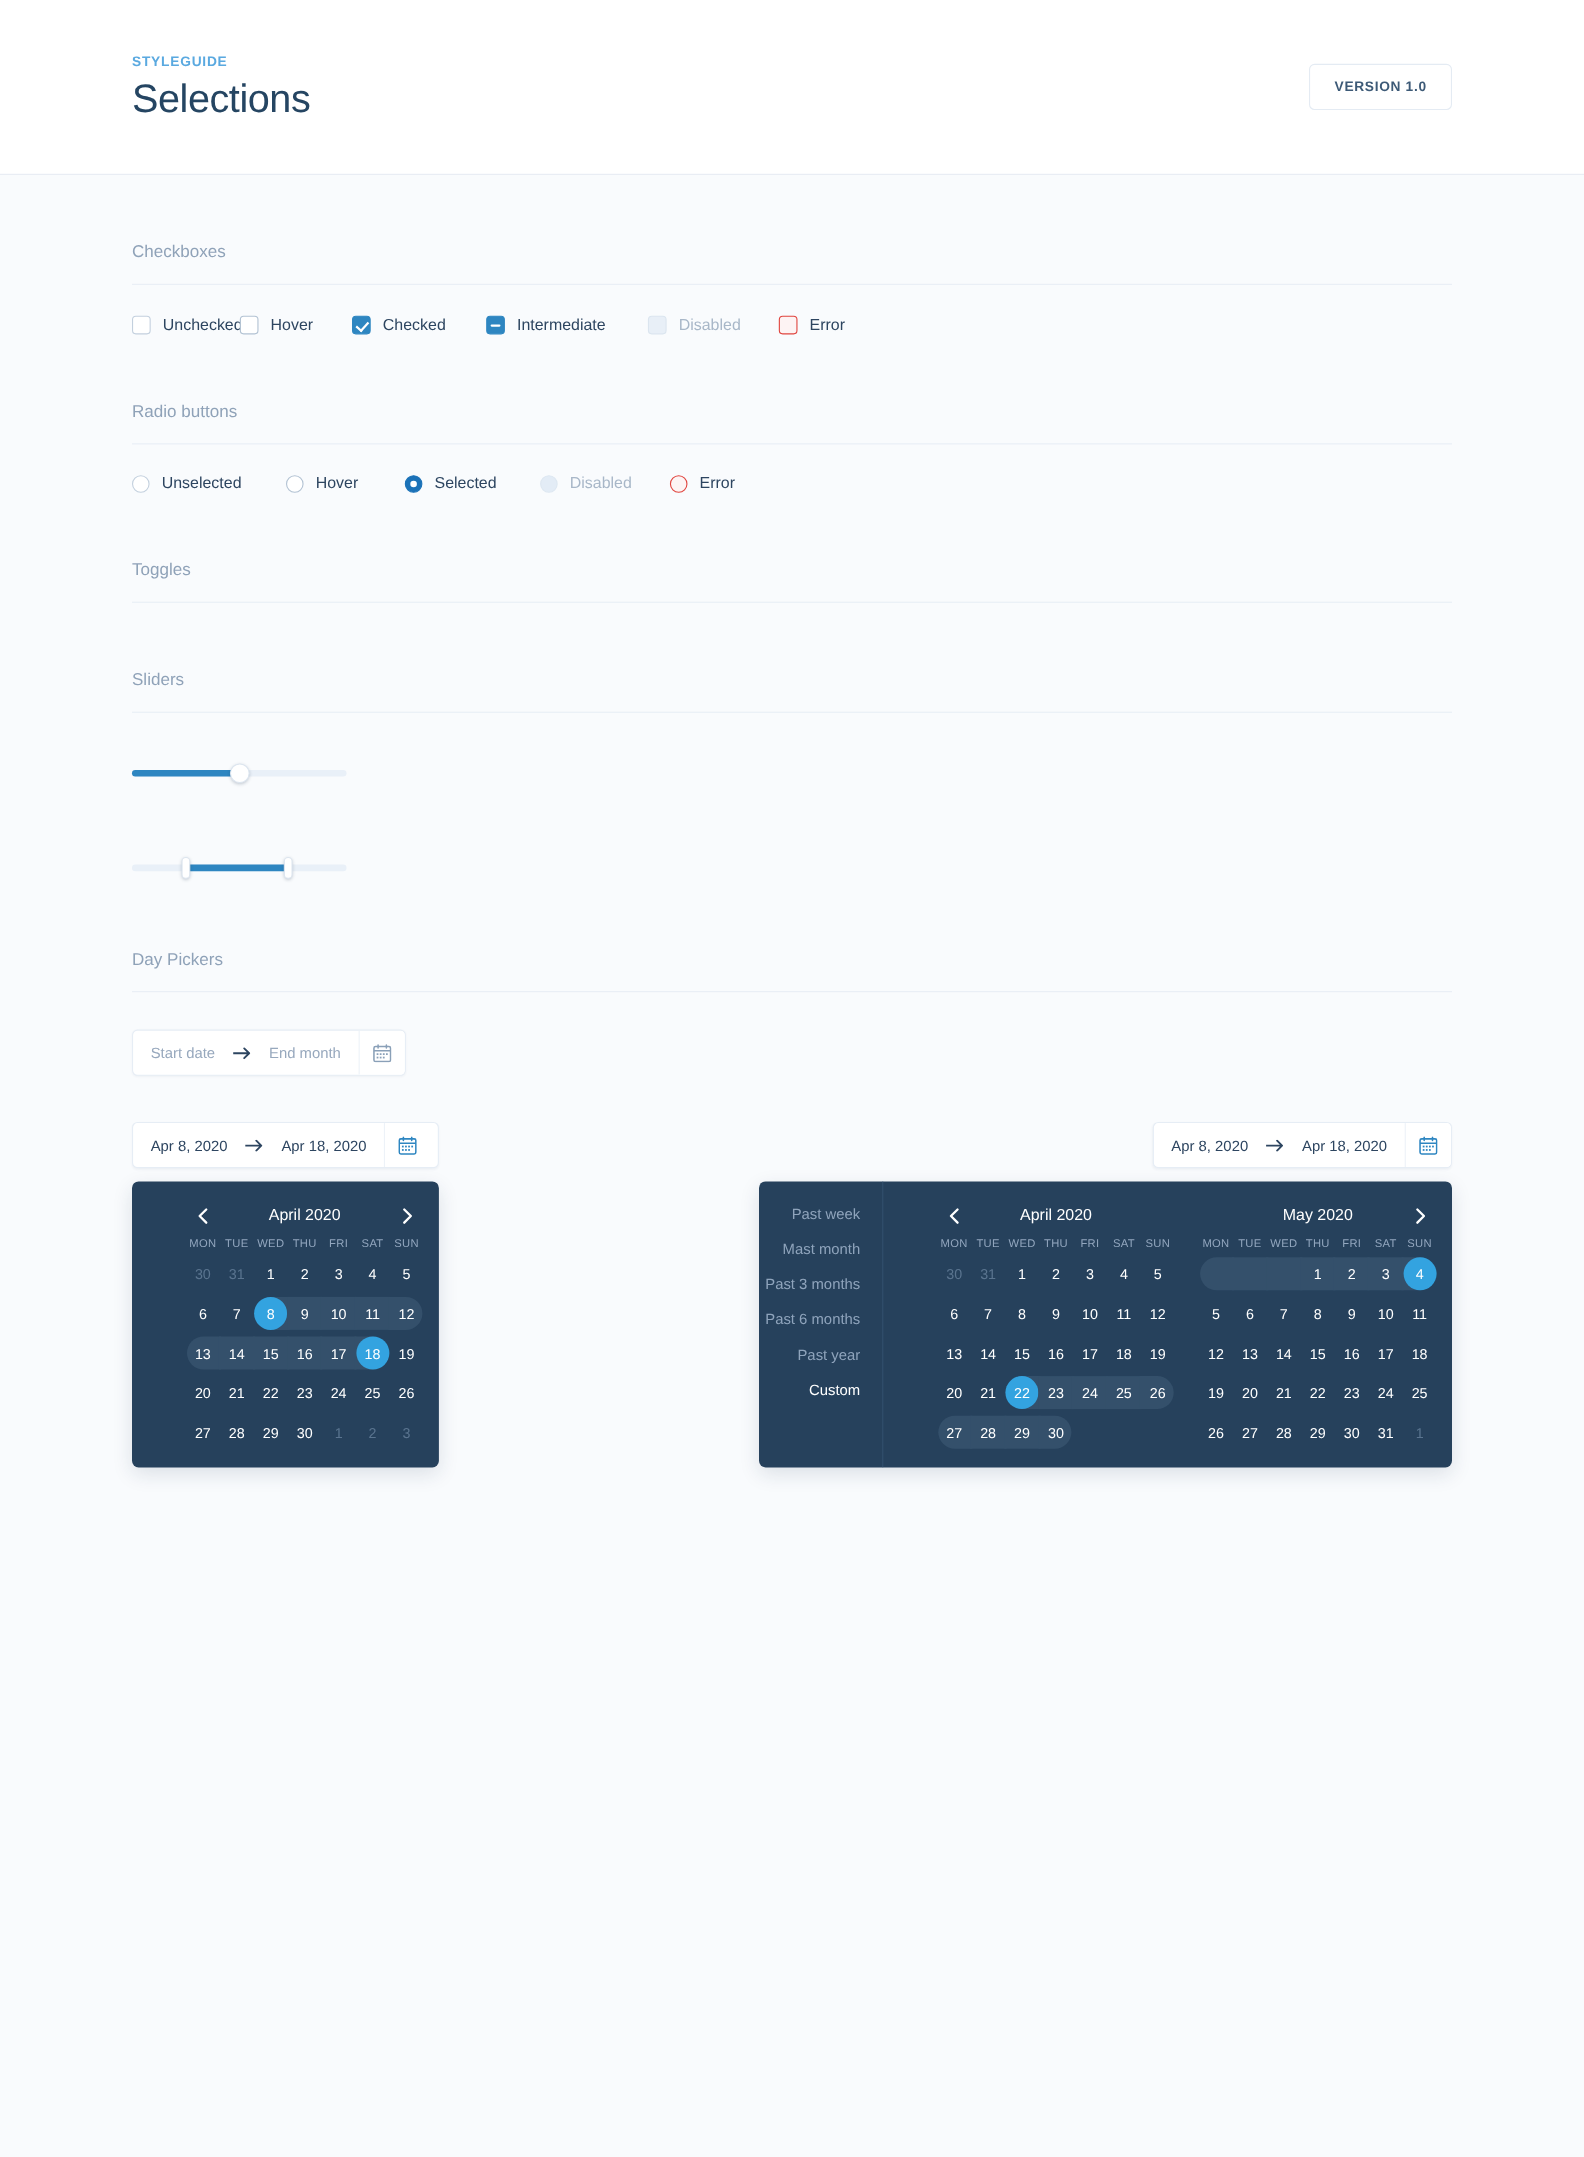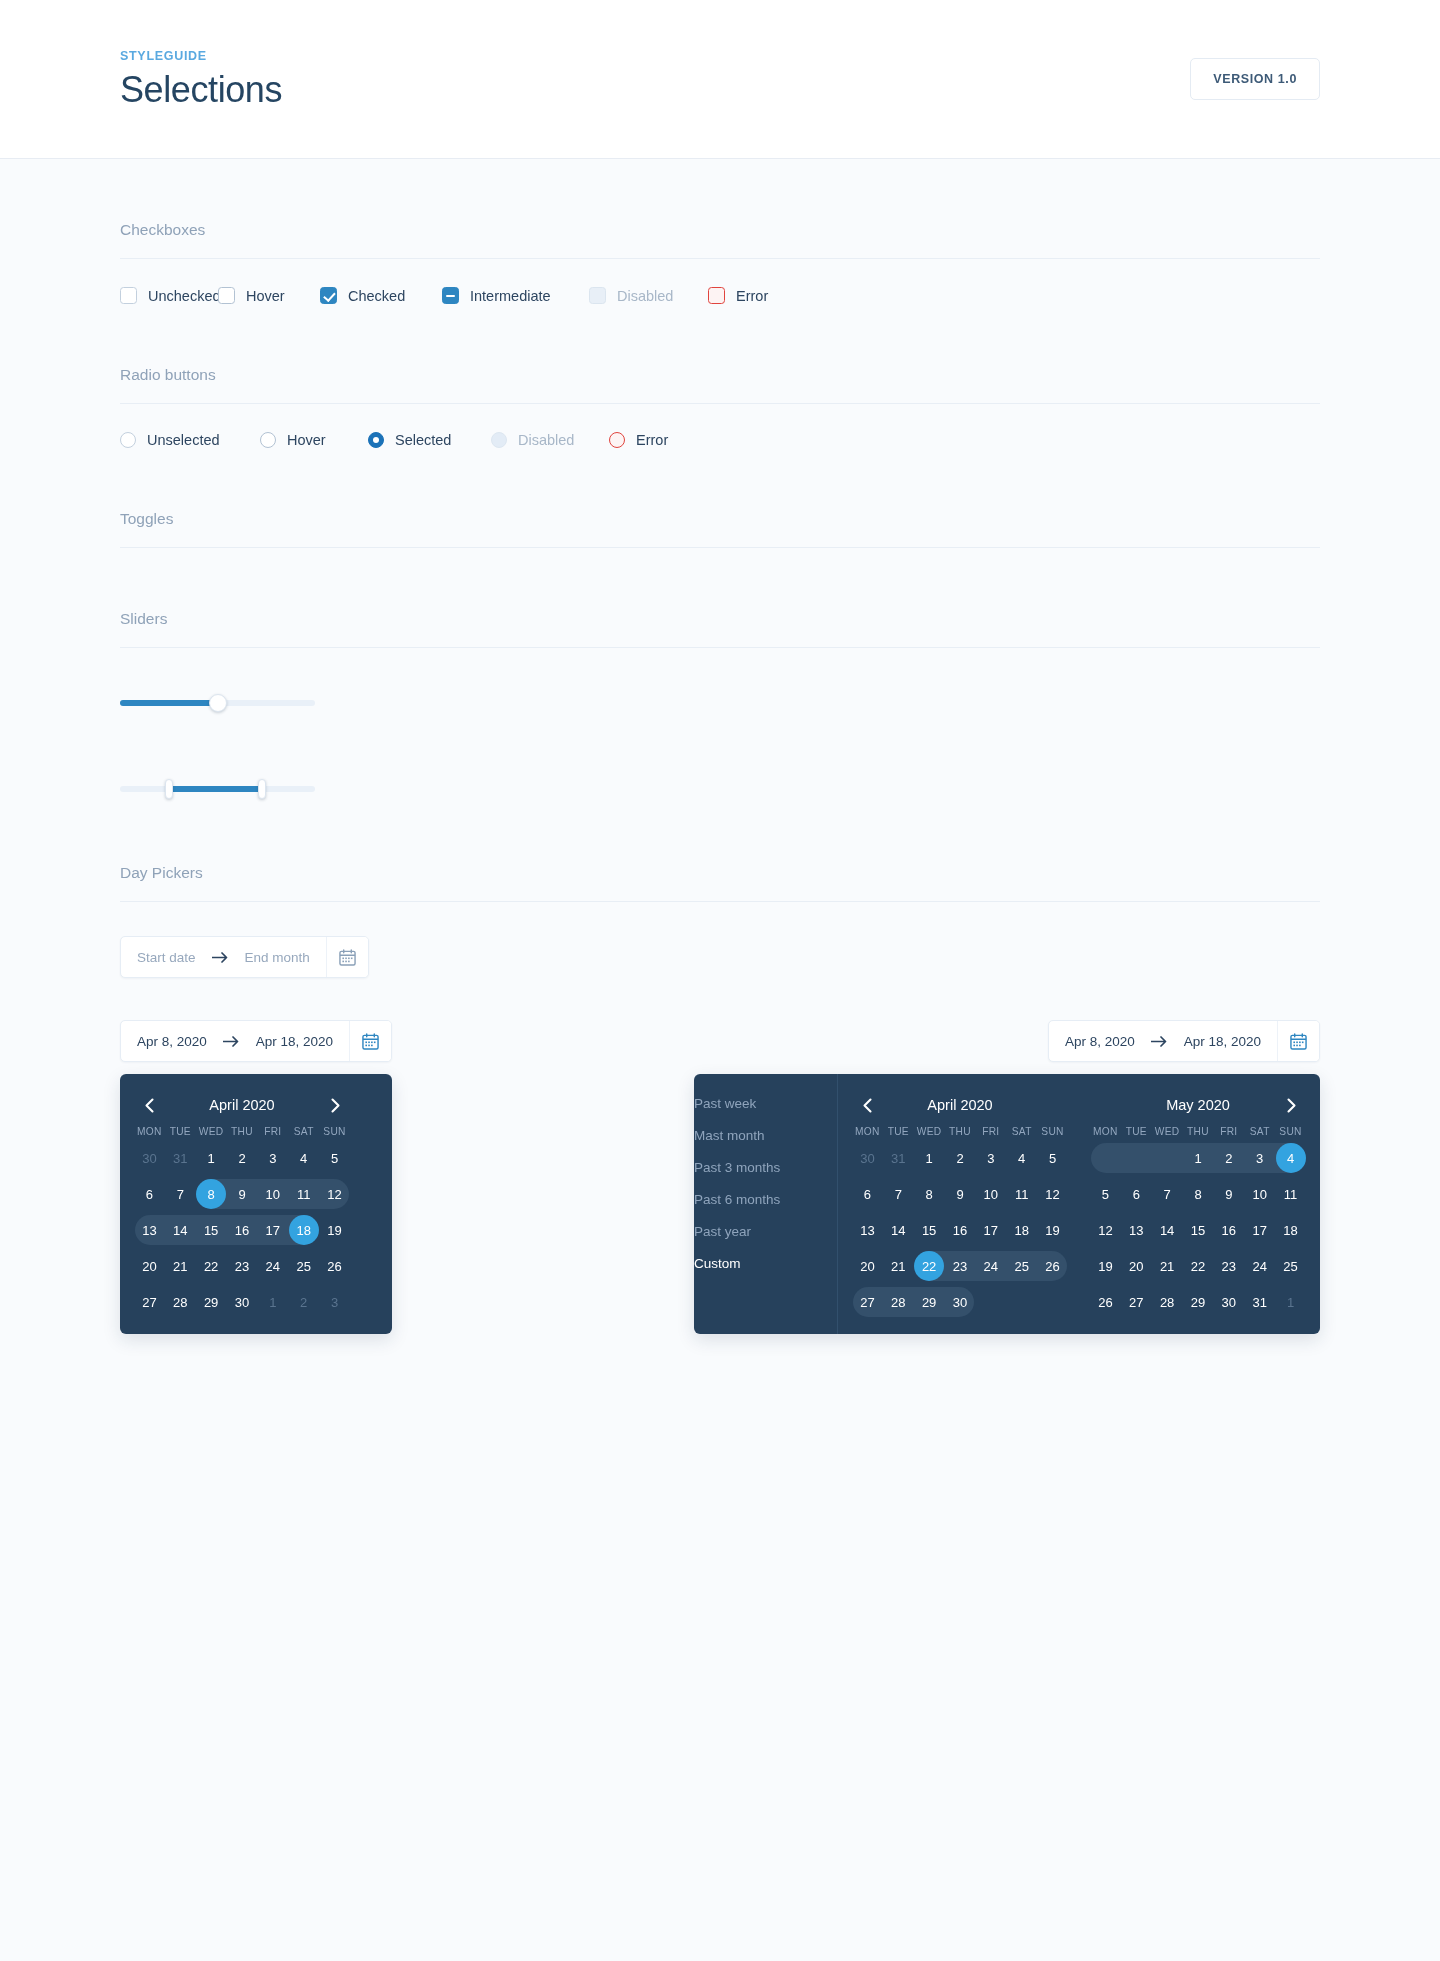--- a/index.html
+++ b/index.html
@@ -205,34 +205,34 @@
   
   .cal-panel {
     background: #26415c;
     border-radius: 6px;
     box-shadow: 0 6px 18px rgba(20,45,80,.13);
     display: inline-flex;
     overflow: hidden;
   }
   .cal-presets {
     padding: 22px 0 18px 0;
-    width: 144px;
+    width: 113px;
     border-right: 1px solid #32506d;
     display: flex; flex-direction: column; gap: 17px;
-    align-items: flex-start;
+    align-items: flex-end;
   }
   .preset {
     font-size: 13.5px;
     color: #8fa4bc;
     padding-right: 20px;
     white-space: nowrap;
   }
   .preset.active { color: #ffffff; }
 
-  .cal-months { display: flex; padding: 16px 14px 14px 14px; gap: 22px; }
+  .cal-months { display: flex; padding: 16px 14px 14px 14px; gap: 22px; margin-left: 35px; }
   .cal {
     width: 216px;
   }
   .cal-head {
     display: flex; align-items: center; justify-content: space-between;
     height: 30px; margin-bottom: 6px; padding: 0 4px;
   }
   .cal-title {
     font-size: 14.5px; color: #fff; flex: 1; text-align: center;
   }

